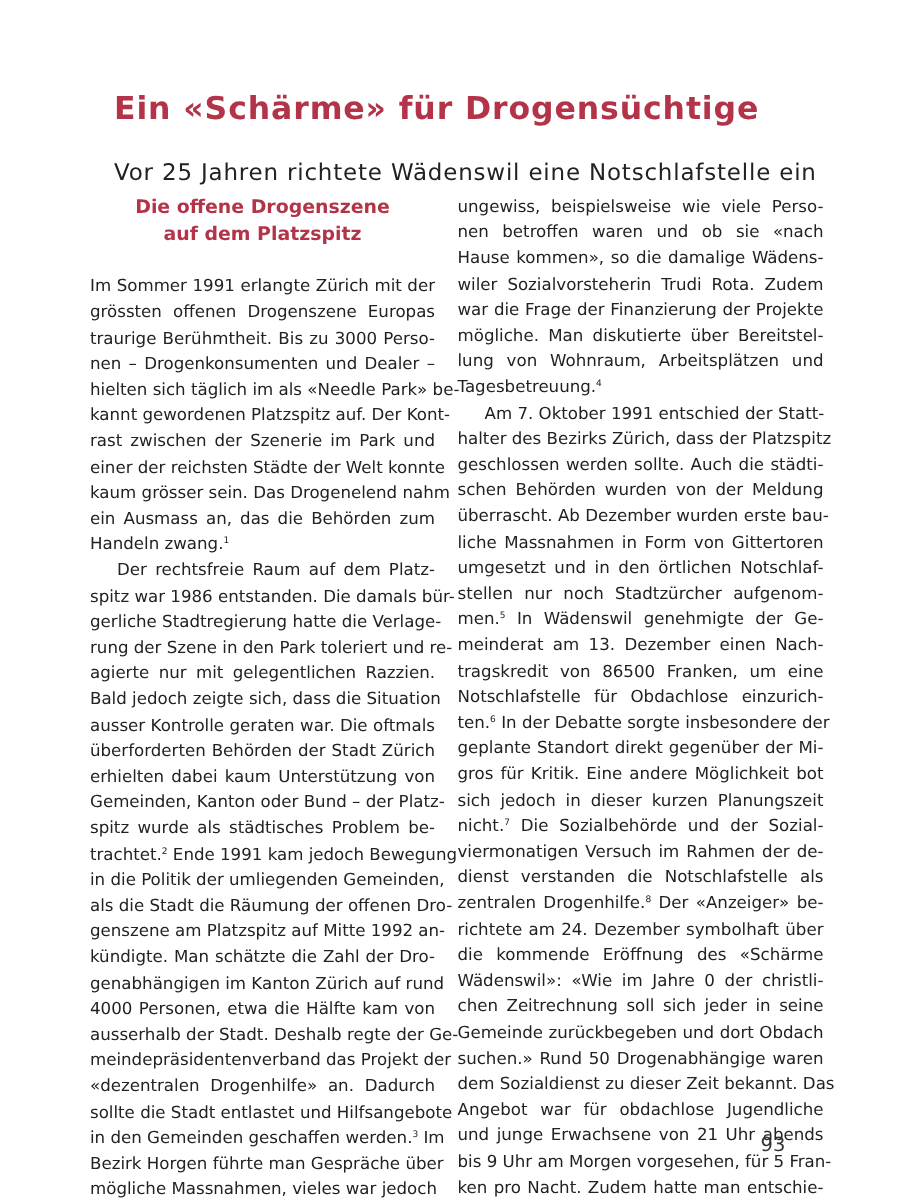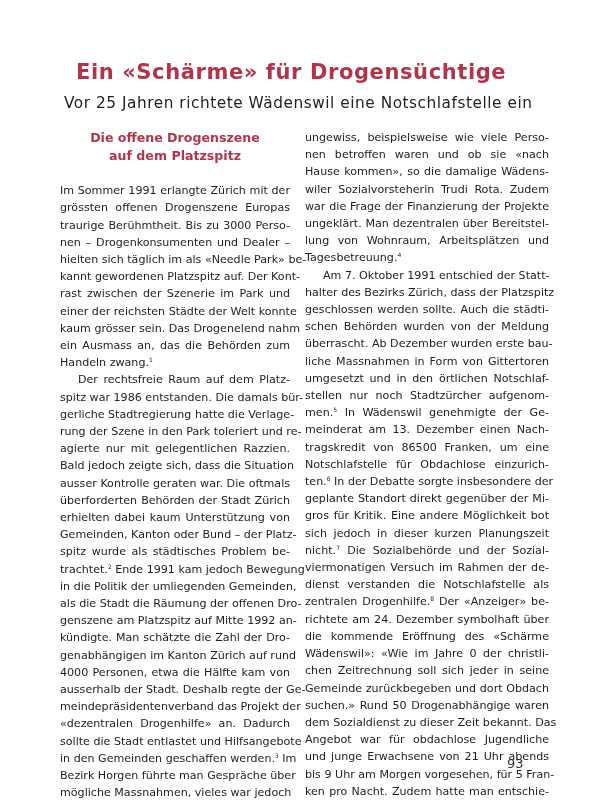--- a/index.html
+++ b/index.html
@@ -1,21 +1,21 @@
 <!DOCTYPE html>
 <html><head>
 <meta charset="utf-8">
 <style>
   html, body { margin: 0; padding: 0; background: #ffffff; }
   body { width: 600px; height: 800px; position: relative; overflow: hidden;
          font-family: "DejaVu Sans", sans-serif; color: #222; }
   .title { position: absolute; left: 76px; top: 60px; font-size: 21px; font-weight: bold;
            color: #b33448; letter-spacing: 0.6px; white-space: nowrap; margin: 0; }
   .subtitle { position: absolute; left: 60px; top: 90px; font-size: 15.3px; color: #222;
-              letter-spacing: 0.55px; white-space: nowrap; margin: 4px; }
+              letter-spacing: 0.55px; white-space: nowrap; margin: 16px; }
   .col { position: absolute; top: 129px; width: 230px; font-size: 11.1px; line-height: 17.2px;
          text-align: justify; }
   .col.left { left: 60px; }
   .col.right { left: 305px; width: 244px; }
   .col h2 { font-size: 12.6px; line-height: 17.6px; font-weight: bold; color: #b33448;
             margin: 0 0 18px 0; text-align: center; }
   .line { display: block; white-space: nowrap; text-align: justify; text-align-last: justify; }
   .line.last { text-align-last: left; }
   .line.indent { padding-left: 18px; }
   sup { font-size: 6px; vertical-align: 4px; line-height: 0; }
@@ -72,21 +72,21 @@
     </div>
 </div>
 
 <div class="col right">
   <div id="right-body">
       <span class="line"><span>ungewiss, beispielsweise wie viele Perso-</span></span>
       <span class="line"><span>nen betroffen waren und ob sie «nach</span></span>
       <span class="line"><span>Hause kommen», so die damalige Wädens-</span></span>
       <span class="line"><span>wiler Sozialvorsteherin Trudi Rota. Zudem</span></span>
       <span class="line"><span>war die Frage der Finanzierung der Projekte</span></span>
-      <span class="line"><span>ungeklärt. Man dezentralen über Bereitstel-</span></span>
+      <span class="line"><span>mögliche. Man diskutierte über Bereitstel-</span></span>
       <span class="line"><span>lung von Wohnraum, Arbeitsplätzen und</span></span>
       <span class="line last"><span>Tagesbetreuung.</span><sup>4</sup></span>
       <span class="line indent"><span>Am 7. Oktober 1991 entschied der Statt-</span></span>
       <span class="line"><span>halter des Bezirks Zürich, dass der Platzspitz</span></span>
       <span class="line"><span>geschlossen werden sollte. Auch die städti-</span></span>
       <span class="line"><span>schen Behörden wurden von der Meldung</span></span>
       <span class="line"><span>überrascht. Ab Dezember wurden erste bau-</span></span>
       <span class="line"><span>liche Massnahmen in Form von Gittertoren</span></span>
       <span class="line"><span>umgesetzt und in den örtlichen Notschlaf-</span></span>
       <span class="line"><span>stellen nur noch Stadtzürcher aufgenom-</span></span>

